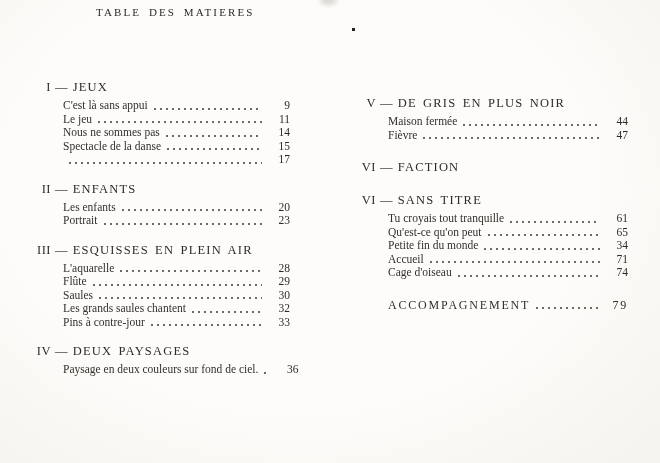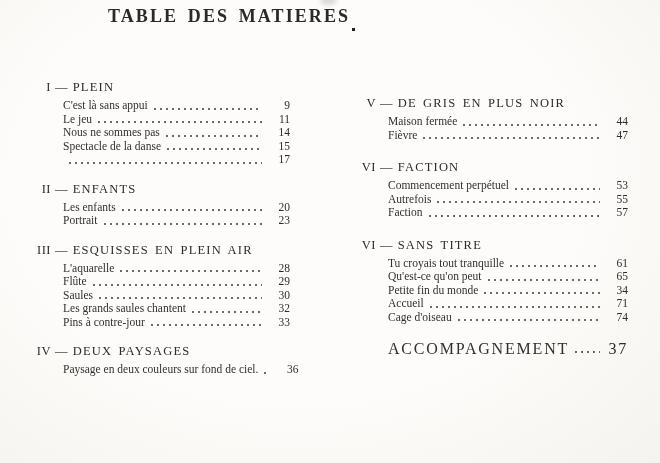--- a/index.html
+++ b/index.html
@@ -7,22 +7,22 @@
     width:660px;height:463px;overflow:hidden;position:relative;
     background:var(--paper,#fbfaf7);
     font-family:"Liberation Serif","DejaVu Serif",serif;
     color:var(--ink,#33302b);
   }
   .page{
     position:absolute;inset:0;
     background:radial-gradient(ellipse at 45% 40%, #fdfcfa 55%, #f5f3ee 100%);
   }
   .title{
-    position:absolute;left:108px;top:6px;margin:0;
-    font-size:18px;font-weight:bold;letter-spacing:2.1px;word-spacing:3px;
+    position:absolute;left:96px;top:6px;margin:0;
+    font-size:11px;font-weight:normal;letter-spacing:2.1px;word-spacing:3px;
     color:#2d2a26;
   }
   .col{position:absolute;}
   .col-left{left:40px;top:80px;width:250px;}
   .col-right{left:365px;top:96px;width:263px;}
   .section{margin:0 0 15px 0;}
   .col-right .section{margin-bottom:18px;}
   .sec-head{
     display:flex;align-items:baseline;margin:0 0 4px -13px;
     font-size:12.5px;letter-spacing:1.2px;word-spacing:2px;color:#2e2b27;
@@ -36,35 +36,35 @@
     font-size:11.5px;line-height:13.5px;height:13.5px;white-space:nowrap;
   }
   .entry-title{flex:0 0 auto;}
   .leader{
     flex:1 1 auto;min-width:6px;align-self:flex-end;
     height:2px;margin:0 4px 3px 6px;
     background-image:radial-gradient(circle at 1px 1px, var(--dot,#6f6a61) 0.8px, transparent 1.05px);
     background-size:6px 2px;background-repeat:repeat-x;background-position:left bottom;
   }
   .entry-page{flex:0 0 auto;width:24px;text-align:right;color:#2e2b27;}
-  .entry.caps{font-size:16px;letter-spacing:1.8px;line-height:14px;height:14px;}
+  .entry.caps{font-size:12px;letter-spacing:1.8px;line-height:14px;height:14px;}
   .speck{position:absolute;left:352px;top:28px;width:3px;height:3px;background:#242220;}
   .smudge{position:absolute;left:320px;top:-3px;width:17px;height:8px;background:#dbd8d3;border-radius:50%;filter:blur(2px);}
 </style>
 </head>
 <body style="--paper: #fbfaf7; --ink: #33302b; --dot: #6f6a61;">
 
 <div class="page">
   <h1 class="title">TABLE DES MATIERES</h1>
   <div class="col col-left" id="col0">
       <div class="section">
         <div class="sec-head">
           <span class="numeral">I</span>
           <span class="dash">—</span>
-          <span class="sec-title">PLEIN</span>
+          <span class="sec-title">JEUX</span>
         </div>
         <div class="entries">
           <div class="entry">
             <span class="entry-title">C'est là sans appui</span>
             <span class="leader"></span>
             <span class="entry-page">9</span>
           </div>
           <div class="entry">
             <span class="entry-title">Le jeu</span>
             <span class="leader"></span>
@@ -173,37 +173,20 @@
             <span class="entry-page">47</span>
           </div>
         </div>
       </div>
       <div class="section">
         <div class="sec-head">
           <span class="numeral">VI</span>
           <span class="dash">—</span>
           <span class="sec-title">FACTION</span>
         </div>
-        <div class="entries">
-          <div class="entry">
-            <span class="entry-title">Commencement perpétuel</span>
-            <span class="leader"></span>
-            <span class="entry-page">53</span>
-          </div>
-          <div class="entry">
-            <span class="entry-title">Autrefois</span>
-            <span class="leader"></span>
-            <span class="entry-page">55</span>
-          </div>
-          <div class="entry">
-            <span class="entry-title">Faction</span>
-            <span class="leader"></span>
-            <span class="entry-page">57</span>
-          </div>
-        </div>
       </div>
       <div class="section">
         <div class="sec-head">
           <span class="numeral">VI</span>
           <span class="dash">—</span>
           <span class="sec-title">SANS TITRE</span>
         </div>
         <div class="entries">
           <div class="entry">
             <span class="entry-title">Tu croyais tout tranquille</span>
@@ -230,20 +213,20 @@
             <span class="leader"></span>
             <span class="entry-page">74</span>
           </div>
         </div>
       </div>
       <div class="section">
         <div class="entries">
           <div class="entry caps">
             <span class="entry-title">ACCOMPAGNEMENT</span>
             <span class="leader"></span>
-            <span class="entry-page">37</span>
+            <span class="entry-page">79</span>
           </div>
         </div>
       </div>
     </div>
   <div class="speck"></div>
   <div class="smudge"></div>
 </div>
 
 </body></html>

